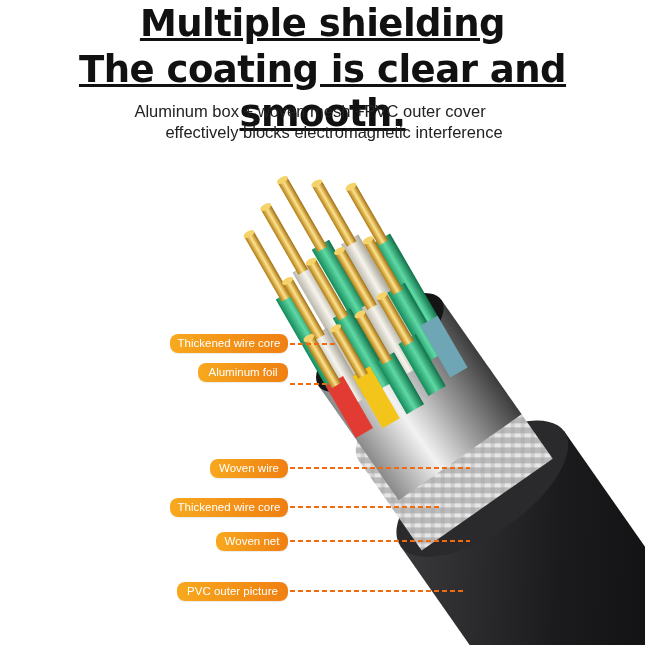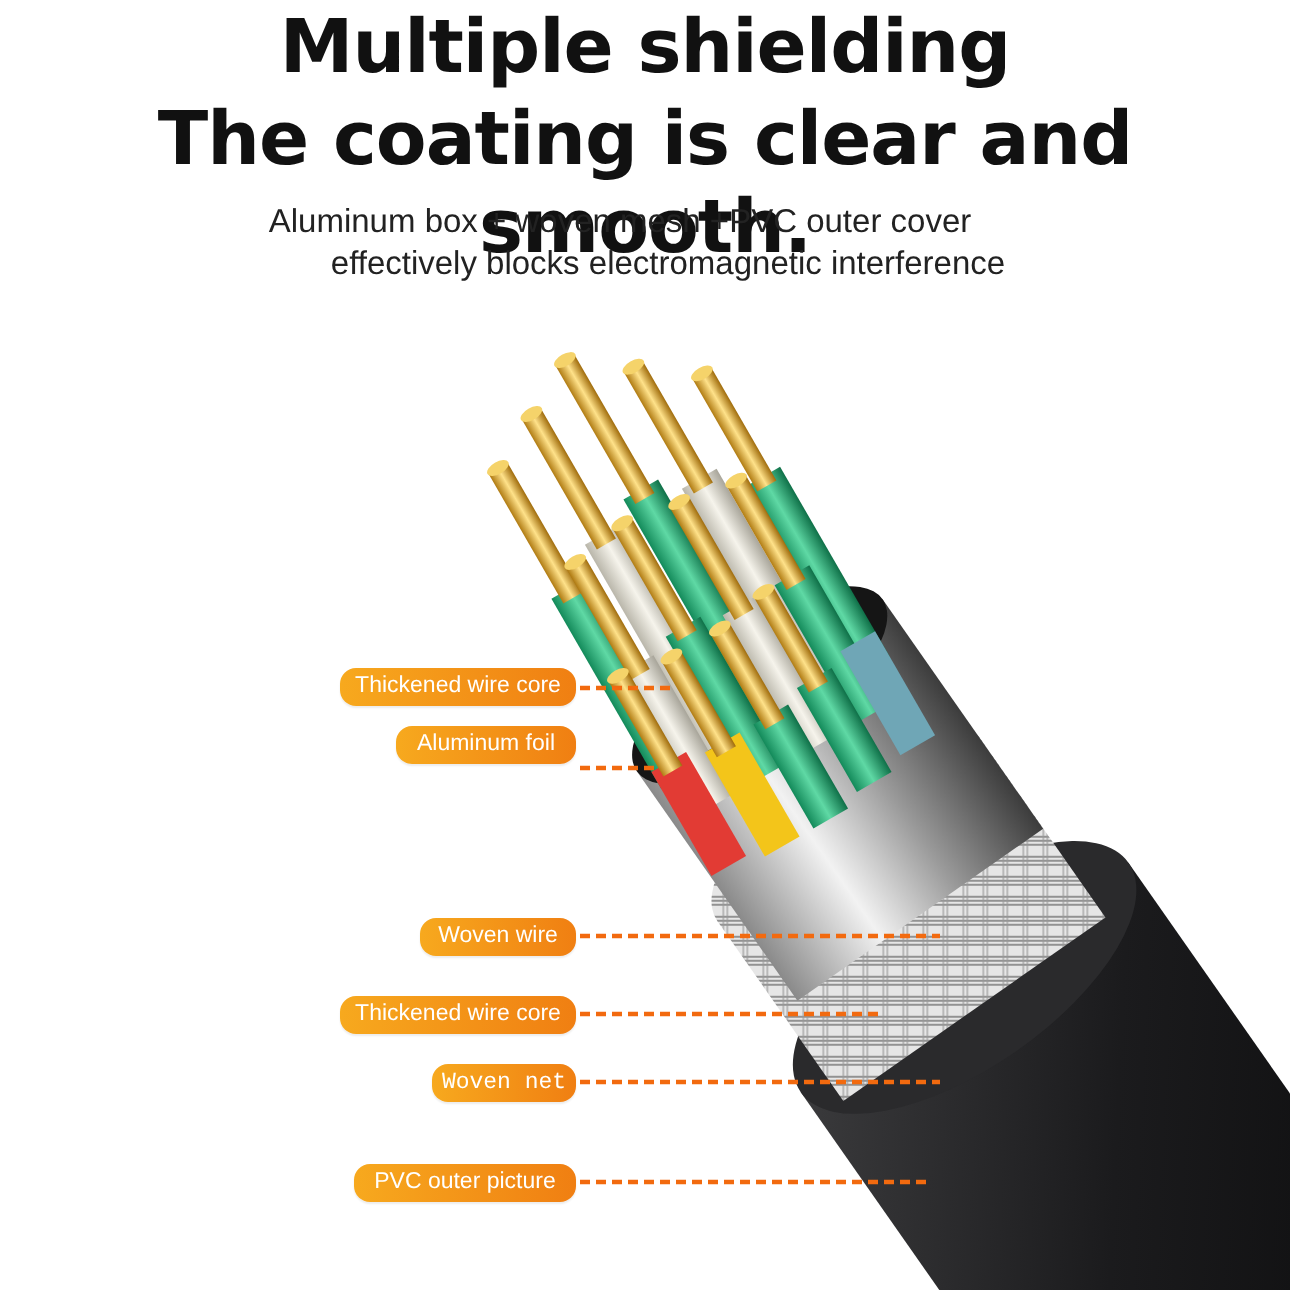--- a/index.html
+++ b/index.html
@@ -1,17 +1,17 @@
 <!DOCTYPE html>
 <html><head>
   <meta charset="utf-8">
   <style>
     html, body { margin: 0; padding: 0; background: #ffffff; }
     body { width: 645px; height: 645px; position: relative; overflow: hidden; font-family: "DejaVu Sans", sans-serif; }
-    .title { position: absolute; left: 0; width: 645px; text-align: center; color: #111; font-weight: bold; font-family: "DejaVu Sans", sans-serif; letter-spacing: -0.5px; }
+    .title { position: absolute; left: 0; width: 645px; text-align: center; color: #111; font-weight: bold; font-family: "DejaVu Sans", sans-serif; letter-spacing: -0.5px; text-decoration: underline; }
     .t1 { top: 2px; font-size: 37px; line-height: 44px; }
     .t2 { top: 48px; font-size: 37px; line-height: 44px; }
     .sub { position: absolute; left: 0; width: 620px; text-align: center; color: #222; font-family: "Liberation Sans", sans-serif; font-size: 16.5px; line-height: 21px; }
     .s1 { top: 101px; }
     .s2 { top: 122px; padding-left: 24px; }
     .art { position: absolute; left: 0; top: 0; width: 645px; height: 645px; }
     .label { position: absolute; height: 19px; border-radius: 8px; background: linear-gradient(90deg, #f7a91e 0%, #f07f12 100%); color: #fff; font-family: "Liberation Sans", sans-serif; font-size: 11.5px; line-height: 19px; text-align: center; box-shadow: 0 1px 1px rgba(0,0,0,0.08); white-space: nowrap; }
   </style>
 </head>
 <body>
@@ -149,14 +149,14 @@
     <line x1="290" y1="507" x2="440" y2="507"></line>
     <line x1="290" y1="541" x2="470" y2="541"></line>
     <line x1="290" y1="591" x2="465" y2="591"></line>
   </g>
 </svg>
 
 <div class="label" style="left:170px;top:334px;width:118px;">Thickened wire core</div>
 <div class="label" style="left:198px;top:363px;width:90px;">Aluminum foil</div>
 <div class="label" style="left:210px;top:459px;width:78px;">Woven wire</div>
 <div class="label" style="left:170px;top:498px;width:118px;">Thickened wire core</div>
-<div class="label" style="left:216px;top:532px;width:72px;font-family:Liberation Mono, monospace;">Woven net</div>
+<div class="label" style="left:216px;top:532px;width:72px;">Woven net</div>
 <div class="label" style="left:177px;top:582px;width:111px;">PVC outer picture</div>
 
 </body></html>

